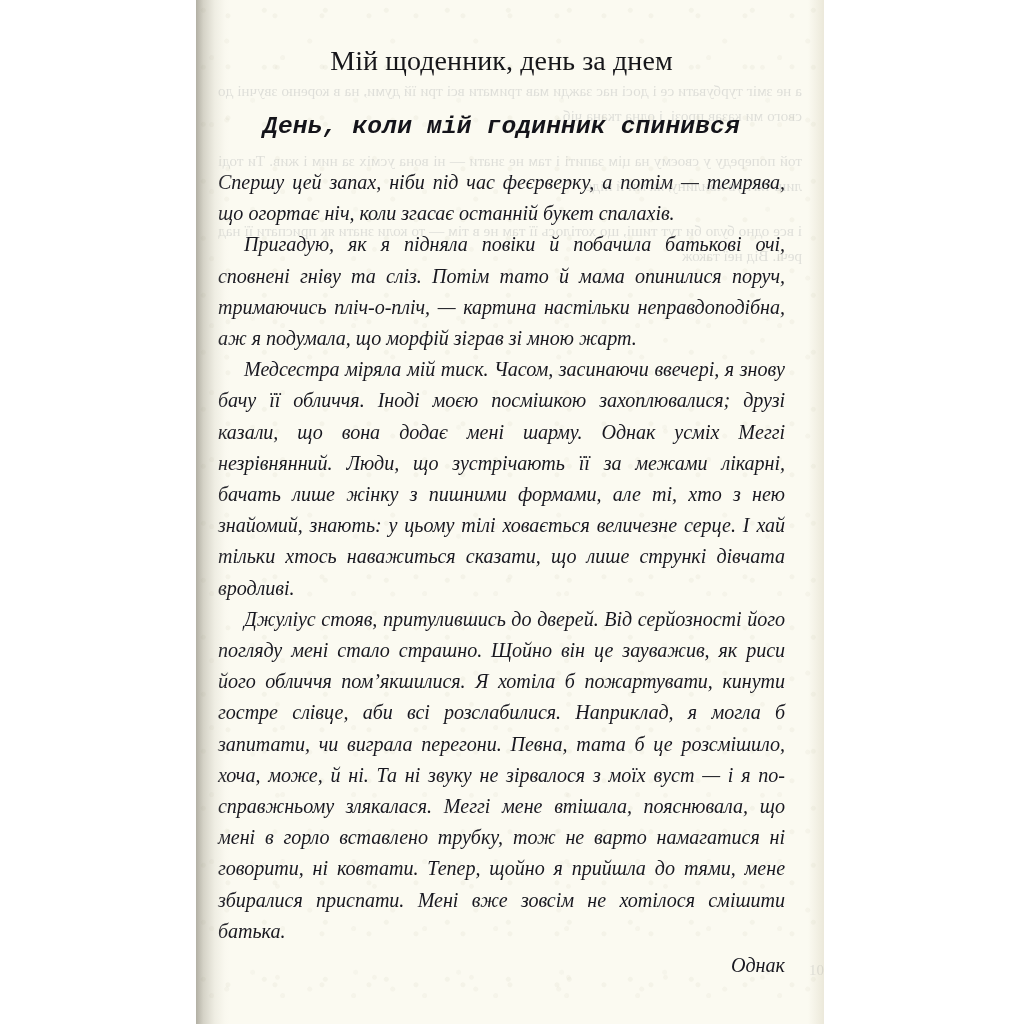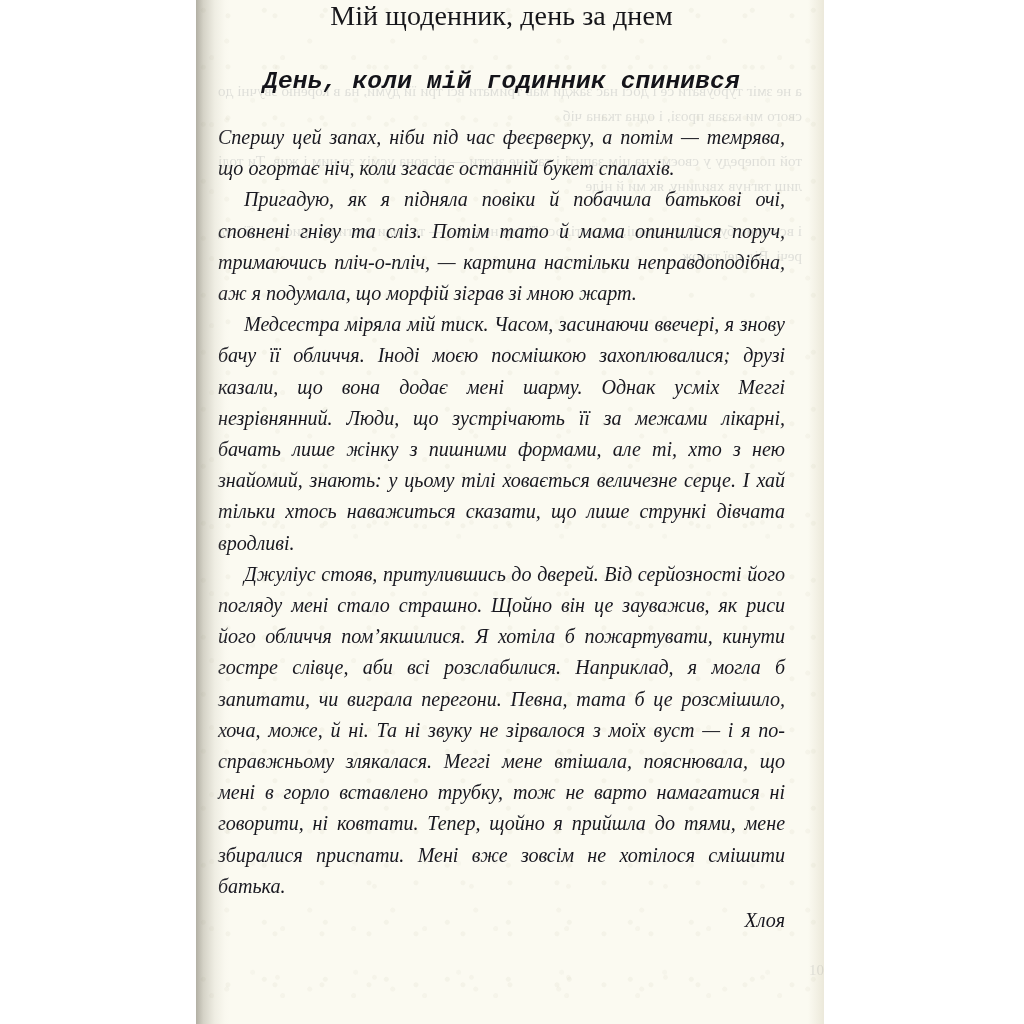--- a/index.html
+++ b/index.html
@@ -96,20 +96,21 @@
   #page-content {
     position: absolute;
     left: 22px;      
     top: 0;
     width: 567px;    
     height: 1024px;
   }
 
   #chapter-title {
     margin: 0;
+    padding-top: 45px;
     text-align: center;
     font-size: 28px;
     font-weight: normal;
     letter-spacing: .1px;
     color: #16161a;
     font-family: "Liberation Serif", "DejaVu Serif", serif;
   }
 
   #section-title {
     margin: 0;
@@ -188,21 +189,21 @@
       <h1 id="chapter-title">Мій щоденник, день за днем</h1>
 
       <h2 id="section-title">День, коли мій годинник спинився</h2>
 
       <div id="body-text">
         <p class="para no-indent">Спершу цей запах, ніби під час феєрверку, а потім — темрява, що огортає ніч, коли згасає останній букет спалахів.</p>
         <p class="para">Пригадую, як я підняла повіки й побачила батькові очі, сповнені гніву та сліз. Потім тато й мама опинилися поруч, тримаючись пліч-о-пліч, — картина настільки неправдоподібна, аж я подумала, що морфій зіграв зі мною жарт.</p>
         <p class="para">Медсестра міряла мій тиск. Часом, засинаючи ввечері, я знову бачу її обличчя. Іноді моєю посмішкою захоплювалися; друзі казали, що вона додає мені шарму. Однак усміх Мeггі незрівнянний. Люди, що зустрічають її за межами лікарні, бачать лише жінку з пишними формами, але ті, хто з нею знайомий, знають: у цьому тілі ховається величезне серце. І хай тільки хтось наважиться сказати, що лише стрункі дівчата вродливі.</p>
         <p class="para">Джуліус стояв, притулившись до дверей. Від серйозності його погляду мені стало страшно. Щойно він це зауважив, як риси його обличчя пом’якшилися. Я хотіла б пожартувати, кинути гостре слівце, аби всі розслабилися. Наприклад, я могла б запитати, чи виграла перегони. Певна, тата б це розсмішило, хоча, може, й ні. Та ні звуку не зірвалося з моїх вуст — і я по-справжньому злякалася. Мeггі мене втішала, пояснювала, що мені в горло вставлено трубку, тож не варто намагатися ні говорити, ні ковтати. Тепер, щойно я прийшла до тями, мене збиралися приспати. Мені вже зовсім не хотілося смішити батька.</p>
 
-        <p id="signature">Хлоя</p>
+        <p id="signature">Однак</p>
       </div>
 
     </div>
 
     <div id="folio-ghost">10</div>
 
     <div id="spine-shadow"></div>
     <div id="outer-edge-shadow"></div>
 
   </div>

